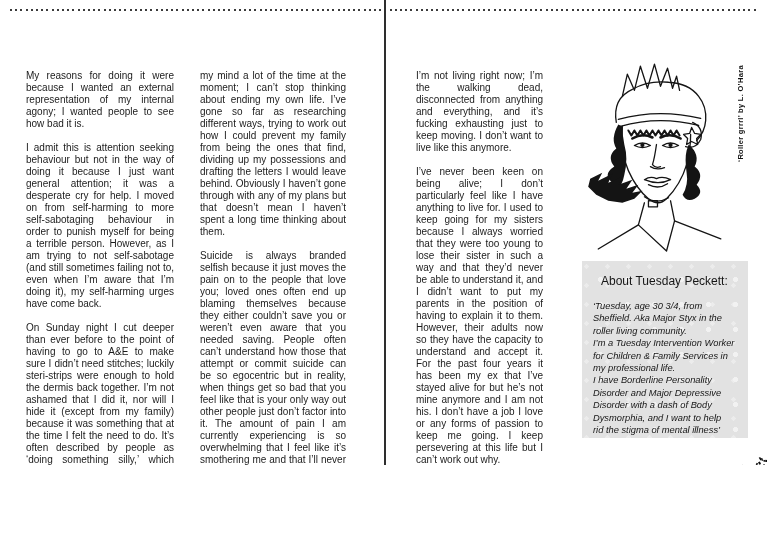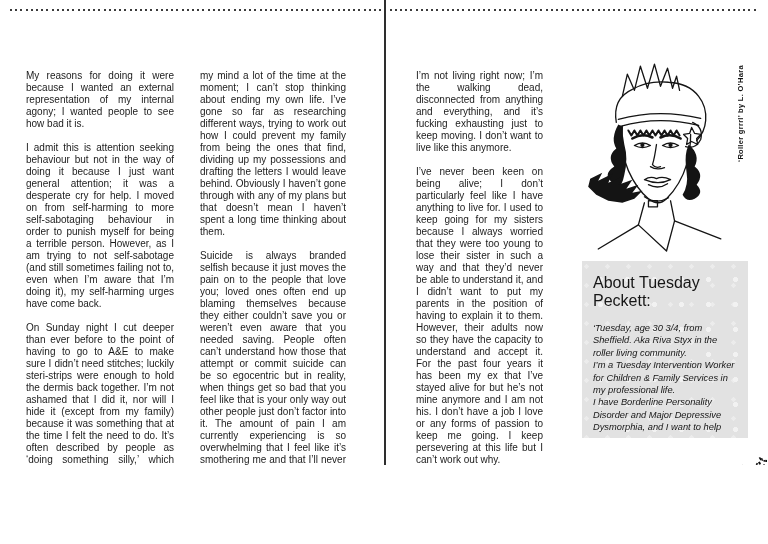--- a/index.html
+++ b/index.html
@@ -40,21 +40,21 @@
   .about{
     position:absolute; left:582px; top:261px; width:166px; height:177px;
     box-sizing:border-box; padding:13px 11px;
     background-color:#e2e2e2;
     background-image:
       radial-gradient(circle, #f2f2f2 2.4px, rgba(0,0,0,0) 2.6px),
       radial-gradient(circle, #ececec 2.1px, rgba(0,0,0,0) 2.3px);
     background-size:27px 25px, 21px 19px;
     background-position:5px 6px, 15px 15px;
   }
-  .about .head{font-size:16px; color:#161616; margin:0 0 12px 0;}
+  .about .head{font-size:12px; color:#161616; margin:0 0 12px 8px;}
   .about .q{
     font-style:italic; font-size:9.3px; line-height:12.4px; color:#161616;
     white-space:nowrap; margin:0;
   }
   
   #stipple{position:absolute; left:0; top:0; width:768px; height:544px; pointer-events:none;}
 </style>
 </head>
 <body>
 
@@ -124,28 +124,30 @@
       <path d="M2,152 L14,146 L10,154 L24,147 L20,156 L34,150 L30,158 L44,153 L38,162 L50,158 L44,166 L54,164 L46,172 L34,176 L20,174 L8,168 L0,160 Z" fill="#141414" stroke="none"></path>
 
       <path d="M100,118 Q112,128 106,140 Q116,148 108,158 Q116,166 106,172 Q98,176 94,168 Q100,158 98,146 Q96,132 98,124 Z" fill="#141414" stroke="none"></path>
     </g>
   </svg>
   <div class="vcap">‘Roller grrrl’ by L. O’Hara</div>
 
   <div class="about">
     <p class="head">About Tuesday Peckett:</p>
     <p class="q">‘Tuesday, age 30 3/4, from</p>
-    <p class="q">Sheffield. Aka Riva Styx in the</p>
+    <p class="q">Sheffield. Aka Major Styx in the</p>
     <p class="q">roller living community.</p>
     <p class="q">I’m a Tuesday Intervention Worker</p>
     <p class="q">for Children &amp; Family Services in</p>
     <p class="q">my professional life.</p>
     <p class="q">I have Borderline Personality</p>
     <p class="q">Disorder and Major Depressive</p>
+    <p class="q">Disorder with a dash of Body</p>
     <p class="q">Dysmorphia, and I want to help</p>
+    <p class="q">rid the stigma of mental illness’</p>
   </div>
 
   <div class="pagenum" id="pn27">27</div>
 
   <div class="dotrow bottom"></div>
 
   <svg id="stipple" viewBox="0 0 768 544">
       <rect x="588.4" y="535.7" width="2.6" height="2.2" fill="#0e0e0e" transform="rotate(9 588.4 535.7)"></rect>
       <rect x="734.0" y="482.7" width="1.7" height="1.3" fill="#0e0e0e" transform="rotate(177 734.0 482.7)"></rect>
       <rect x="761.6" y="499.0" width="2.3" height="1.8" fill="#0e0e0e" transform="rotate(109 761.6 499.0)"></rect>

